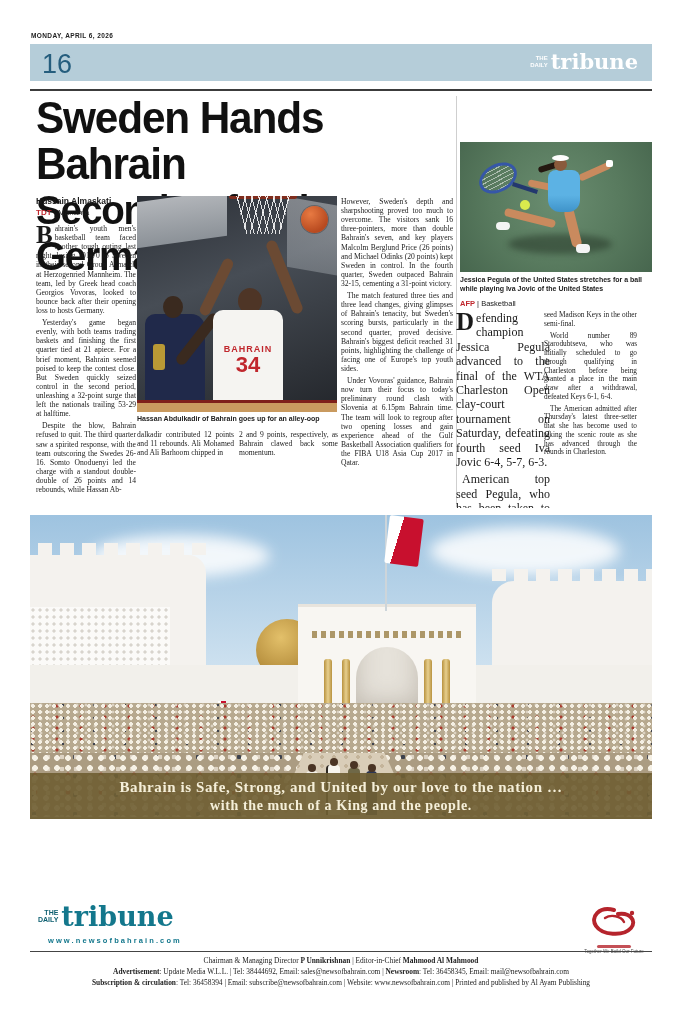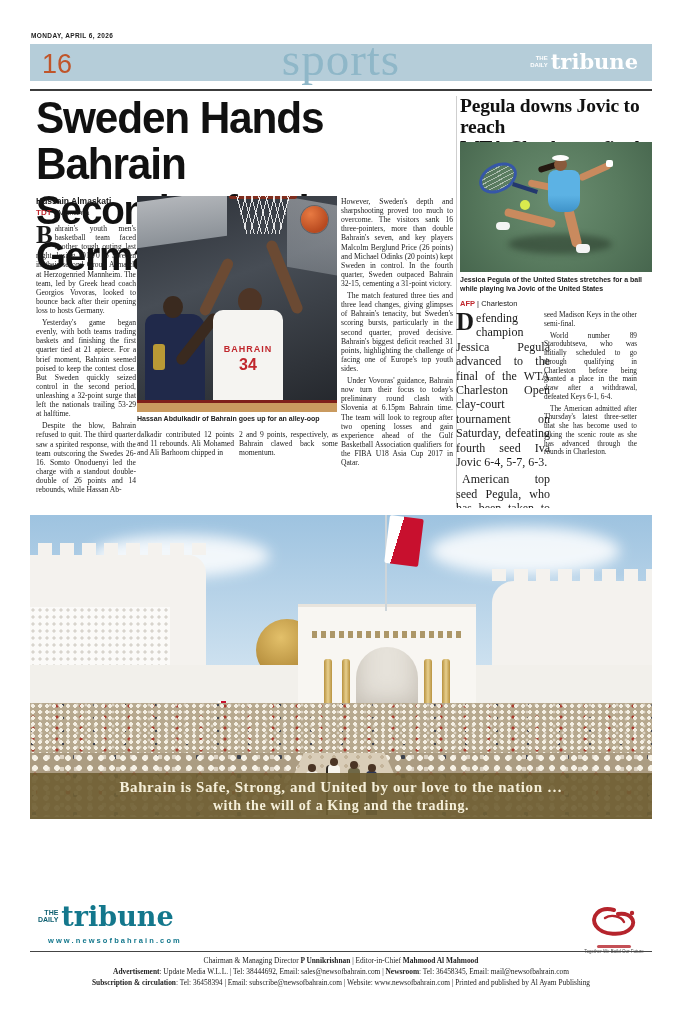--- a/index.html
+++ b/index.html
@@ -9,21 +9,21 @@
     background:#ffffff; overflow:hidden;
     font-family:"Liberation Serif", serif; color:#1a1a1a;
   }
   .abs { position:absolute; }
 
   
   .dateline { left:31px; top:32px; font-family:"Liberation Sans",sans-serif;
     font-size:6.5px; font-weight:bold; letter-spacing:.4px; color:#222; }
   .band { left:30px; top:44px; width:622px; height:37px; background:#b5cdd9; }
   .pagenum { left:42px; top:49px; font-family:"Liberation Sans",sans-serif;
-    font-size:27px; color:#c2410c; opacity:.85; }
+    font-size:27px; color:#0c4a6e; opacity:.85; }
   .section-title { left:0; right:0; top:36px; text-align:center;
     font-family:"Liberation Serif",serif; font-size:47px; line-height:1;
     color:#8fb7c8; letter-spacing:1px; }
   .masthead { right:44px; top:53px; display:flex; align-items:flex-end; gap:3px; color:#fff; }
   .masthead .stack { font-family:"Liberation Sans",sans-serif; font-size:6px; font-weight:bold;
     line-height:1.05; text-align:right; padding-bottom:3px; }
   .masthead .name { font-family:"DejaVu Serif",serif; font-weight:bold; font-size:21px; line-height:.85; }
   .rule-top { left:30px; top:89px; width:622px; height:2px; background:#3c3c3c; }
 
   
@@ -62,21 +62,21 @@
   }
   .bb-rim { position:absolute; left:92px; top:-2px; width:68px; height:5px; background:#802d1e; border-radius:3px; }
   .bb-ball { position:absolute; left:164px; top:10px; width:27px; height:27px; border-radius:50%;
     background:radial-gradient(circle at 35% 30%, #e87a42, #b84a20 70%); box-shadow:0 0 0 1px rgba(0,0,0,.25); }
   .bb-arm { position:absolute; width:11px; height:62px; border-radius:6px; background:#6b4a33; }
   .bb-head { position:absolute; left:101px; top:92px; width:24px; height:26px; border-radius:50%; background:#4e3526; }
   .bb-jersey { position:absolute; left:76px; top:114px; width:70px; height:102px;
     background:#f5f4f1; border-radius:10px 10px 0 0; text-align:center;
     font-family:"Liberation Sans",sans-serif; font-weight:bold; color:#c0272d; }
   .bb-jersey .team { font-size:9px; letter-spacing:1px; margin-top:34px; }
-  .bb-jersey .num { font-size:16px; line-height:22px; }
+  .bb-jersey .num { font-size:22px; line-height:22px; }
   .bb-def { position:absolute; left:8px; top:118px; width:60px; height:98px;
     background:#20294a; border-radius:10px 14px 0 0; }
   .bb-def .patch { position:absolute; left:8px; top:30px; width:12px; height:26px; background:#e0b52f; opacity:.8; border-radius:3px; }
   .bb-def-head { position:absolute; left:26px; top:100px; width:20px; height:22px; border-radius:50%; background:#3a2a1f; }
   .bb-floor { position:absolute; left:0; bottom:0; width:100%; height:12px; background:#c99a5f; border-top:3px solid #7e1f1a; }
 
   
   .side-head { left:460px; top:95px; width:196px; font-family:"Liberation Serif",serif;
     font-weight:bold; font-size:19.5px; line-height:21px; color:#111; letter-spacing:-.2px; }
   .tennis-photo { left:460px; top:142px; width:192px; height:130px; overflow:hidden;
@@ -180,21 +180,20 @@
   .footer .b { font-weight:bold; }
 </style>
 </head>
 <body>
 
 <div class="page">
 
   <div class="abs dateline">MONDAY, APRIL 6, 2026</div>
   <div class="abs band"></div>
   <div class="abs pagenum">16</div>
-  <div class="abs section-title">sports</div>
   <div class="abs masthead">
     <div class="stack">
       <div>THE</div>
         <div>DAILY</div>
     </div>
     <div class="name">tribune</div>
   </div>
   <div class="abs rule-top"></div>
 
   <div class="abs headline">
@@ -242,43 +241,39 @@
   </div>
 
   <div class="abs bodycol col3">
     <p class="first">However, Sweden's depth and sharpshooting proved too much to overcome. The visitors sank 16 three-pointers, more than double Bahrain's seven, and key players Malcolm Berglund Price (26 points) and Michael Odinks (20 points) kept Sweden in control. In the fourth quarter, Sweden outpaced Bahrain 32-15, cementing a 31-point victory.</p>
     <p>The match featured three ties and three lead changes, giving glimpses of Bahrain's tenacity, but Sweden's scoring bursts, particularly in the second quarter, proved decisive. Bahrain's biggest deficit reached 31 points, highlighting the challenge of facing one of Europe's top youth sides.</p>
     <p>Under Vovoras' guidance, Bahrain now turn their focus to today's preliminary round clash with Slovenia at 6.15pm Bahrain time. The team will look to regroup after two opening losses and gain experience ahead of the Gulf Basketball Association qualifiers for the FIBA U18 Asia Cup 2017 in Qatar.</p>
   </div>
 
   <div class="abs v-divider"></div>
 
-  <div class="abs side-head">
-    <div>Pegula downs Jovic to reach</div>
-    <div>WTA Charleston final</div>
-  </div>
   <div class="abs tennis-photo">
     <div class="tn-shadow"></div>
     <div class="tn-racket"></div>
     <div class="tn-handle"></div>
     <div class="tn-leg-l"></div>
     <div class="tn-shoe-l"></div>
     <div class="tn-leg-r"></div>
     <div class="tn-shoe-r"></div>
     <div class="tn-arm-l"></div>
     <div class="tn-arm-r"></div>
     <div class="tn-band"></div>
     <div class="tn-dress"></div>
     <div class="tn-hair"></div>
     <div class="tn-head"></div>
     <div class="tn-visor"></div>
     <div class="tn-ball"></div>
   </div>
   <div class="abs caption side-caption">Jessica Pegula of the United States stretches for a ball while playing Iva Jovic of the United States</div>
-  <div class="abs side-by"><b class="red">AFP</b> | <span>Charleston</span></div>
+  <div class="abs side-by"><b class="red">AFP</b> | <span>Basketball</span></div>
 
   <div class="abs bodycol scolA">
     <p class="first dropcap">Defending champion Jessica Pegula advanced to the final of the WTA Charleston Open clay-court tournament on Saturday, defeating fourth seed Iva Jovic 6-4, 5-7, 6-3.</p>
     <p>American top seed Pegula, who has been taken to three sets in each of her four matches in Charleston this week, finally wrapped up victory in 2hr 35min when Jovic pulled a forehand return wide.</p>
     <p>The 32-year-old from New York will face Yuliia Starodubtseva in the final after the unseeded Ukrainian upset fifth</p>
   </div>
   <div class="abs bodycol scolB">
     <p class="first">seed Madison Keys in the other semi-final.</p>
     <p>World number 89 Starodubtseva, who was initially scheduled to go through qualifying in Charleston before being granted a place in the main draw after a withdrawal, defeated Keys 6-1, 6-4.</p>
     <p>The American admitted after Thursday's latest three-setter that she has become used to taking the scenic route as she has advanced through the rounds in Charleston.</p>
@@ -325,21 +320,21 @@
       </div>
     <div class="fig" style="left:336px;top:256px;width:11px;height:44px;background:#2c3553;">
         <div class="fhead"></div>
       </div>
     <div class="fig" style="left:276px;top:256px;width:12px;height:44px;background:#f3efe6;">
         <div class="fhead"></div>
       </div>
 
     <div class="banner">
       <div class="b1">Bahrain is Safe, Strong, and United by our love to the nation …</div>
-      <div class="b2">with the will of a King and the trading.</div>
+      <div class="b2">with the much of a King and the people.</div>
     </div>
   </div>
 
   <div class="abs foot-logo">
     <div class="stack">
       <div>THE</div>
         <div>DAILY</div>
     </div>
     <div class="name">tribune</div>
   </div>

